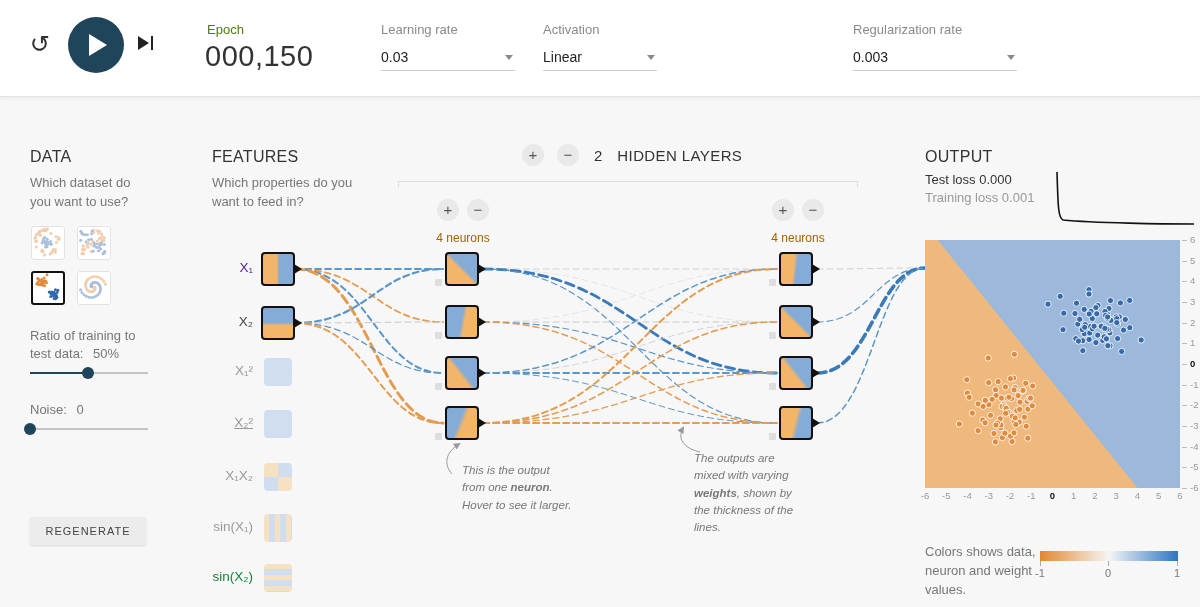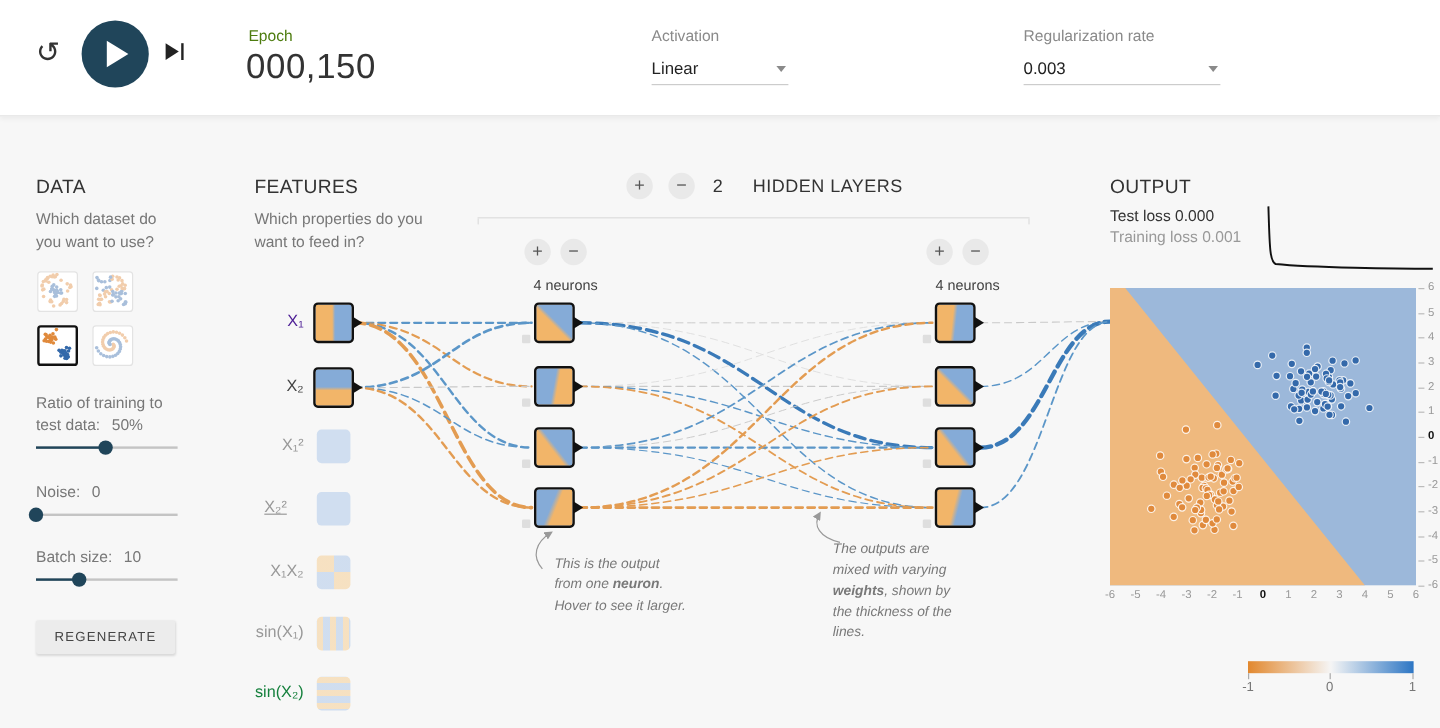--- a/index.html
+++ b/index.html
@@ -58,21 +58,21 @@
   .pat-vert-ob{background:linear-gradient(96deg,#f2b569 42%,#85abd7 52%);}
   .pat-steep-ob{background:linear-gradient(104deg,#f2b569 46%,#85abd7 58%);}
   .pat-flat{background:#c9d9ee;}
   .pat-checker{background:conic-gradient(#c9d9ee 0 90deg,#f6ddb8 90deg 180deg,#c9d9ee 180deg 270deg,#f6ddb8 270deg);}
   .pat-vstripes{background:repeating-linear-gradient(to right,#f6ddb8 0 5px,#c9d9ee 5px 11px);}
   .pat-hstripes{background:repeating-linear-gradient(to bottom,#f6ddb8 0 5px,#c9d9ee 5px 11px);}
   
   .circle-btn{position:absolute;width:22px;height:22px;border-radius:50%;background:#e9e9e9;color:#555;
               font-size:15px;line-height:21px;text-align:center;cursor:pointer;z-index:2;user-select:none;}
   .hl-title{position:absolute;left:594px;top:147px;font-size:15px;color:#333;letter-spacing:.4px;z-index:2;}
-  .neurons-label{position:absolute;width:70px;text-align:right;font-size:12px;color:#404040;z-index:2;}
+  .neurons-label{position:absolute;width:70px;text-align:center;font-size:12px;color:#a16207;z-index:2;}
   .ruler{position:absolute;left:398px;top:181px;width:460px;height:6px;border-top:1px solid #ddd;z-index:1;}
   .ruler::before,.ruler::after{content:"";position:absolute;top:0;width:1px;height:5px;background:#ddd;}
   .ruler::before{left:0;} .ruler::after{right:0;}
   
   .ann-text{position:absolute;width:110px;font-size:11.5px;font-style:italic;color:#787878;line-height:1.5;z-index:2;}
   
   .loss-line{position:absolute;left:925px;font-size:13px;z-index:2;}
   .plot-wrap{position:absolute;left:925px;top:240px;width:255px;height:248px;z-index:2;}
   .xtick{position:absolute;top:250px;width:18px;margin-left:-9px;text-align:center;font-size:9.5px;color:#999;}
   .ytickdash{position:absolute;left:257px;width:5px;height:1px;background:#bbb;}
@@ -95,20 +95,26 @@
     <div class="play-btn">
       <div class="play-tri"></div>
     </div>
     <div class="step-btn">
       <div class="step-tri"></div>
       <div class="step-bar"></div>
     </div>
     <div class="epoch-label">Epoch</div>
     <div class="epoch-value">000,150</div>
 
+    <div class="ctrl" style="left:381px;width:134px;">
+      <span class="lbl">Learning rate</span>
+      <span class="val">0.03</span>
+      <span class="line"></span>
+        <span class="caret"></span>
+    </div>
     <div class="ctrl" style="left:543px;width:114px;">
       <span class="lbl">Activation</span>
       <span class="val">Linear</span>
       <span class="line"></span>
         <span class="caret"></span>
     </div>
     <div class="ctrl" style="left:853px;width:164px;">
       <span class="lbl">Regularization rate</span>
       <span class="val">0.003</span>
       <span class="line"></span>
@@ -398,54 +404,46 @@
     </div>
   </div>
   <div class="slider-block" style="top:401px;">
     <span>Noise:</span>
     <span style="margin-left:6px;">0</span>
     <div class="track">
       <div class="fill" style="width: 0px;"></div>
       <div class="thumbdot" style="left: -6px;"></div>
     </div>
   </div>
-  <div class="slider-block" style="top:455px;">
-    <span>Batch size:</span>
-    <span style="margin-left:6px;">10</span>
-    <div class="track">
-      <div class="fill" style="width: 35.96px;"></div>
-      <div class="thumbdot" style="left: 29.96px;"></div>
-    </div>
-  </div>
   <button class="regen">REGENERATE</button>
 
   <div class="sec-title" style="left:212px;top:148px;">FEATURES</div>
   <div class="sub-text" style="left:212px;top:174px;width:150px;">Which properties do you want to feed in?</div>
   <div id="features">
       <div class="feat-label" style="left: 178px; top: 260px; color: #4c1d95;">X₁</div>
       <div class="node sel pat-feat-x1" style="left: 261px; top: 252px;"></div>
       <div class="feat-label" style="left: 178px; top: 314px; color: rgb(68, 68, 68);">X₂</div>
       <div class="node sel pat-feat-x2" style="left: 261px; top: 306px;"></div>
       <div class="feat-label" style="left: 178px; top: 363px; color: rgb(153, 153, 153);">X₁²</div>
       <div class="node unsel pat-flat" style="left: 264px; top: 358px;"></div>
-      <div class="feat-label" style="left: 164px; top: 415px; color: rgb(153, 153, 153); text-decoration: underline;">X₂²</div>
+      <div class="feat-label" style="left: 178px; top: 415px; color: rgb(153, 153, 153); text-decoration: underline;">X₂²</div>
       <div class="node unsel pat-flat" style="left: 264px; top: 410px;"></div>
       <div class="feat-label" style="left: 178px; top: 468px; color: rgb(153, 153, 153);">X₁X₂</div>
       <div class="node unsel pat-checker" style="left: 264px; top: 463px;"></div>
       <div class="feat-label" style="left: 178px; top: 519px; color: rgb(153, 153, 153);">sin(X₁)</div>
       <div class="node unsel pat-vstripes" style="left: 264px; top: 514px;"></div>
       <div class="feat-label" style="left: 178px; top: 569px; color: #15803d;">sin(X₂)</div>
       <div class="node unsel pat-hstripes" style="left: 264px; top: 564px;"></div>
     </div>
 
   <div class="circle-btn" style="left:522px;top:144px;">+</div>
   <div class="circle-btn" style="left:557px;top:144px;">−</div>
   <div class="hl-title">
     <span>2</span>
-    <span style="margin-left:20px;">HIDDEN LAYERS</span>
+    <span style="margin-left:10px;">HIDDEN LAYERS</span>
   </div>
   <div class="ruler"></div>
 
   <div class="circle-btn" style="left:437px;top:199px;">+</div>
   <div class="circle-btn" style="left:467px;top:199px;">−</div>
   <div class="neurons-label" style="left:428px;top:231px;">4 neurons</div>
 
   <div class="circle-btn" style="left:772px;top:199px;">+</div>
   <div class="circle-btn" style="left:802px;top:199px;">−</div>
   <div class="neurons-label" style="left:763px;top:231px;">4 neurons</div>
@@ -666,20 +664,21 @@
         <span class="ytick" style="top: 186px; position: absolute;">-3</span>
         <span class="ytickdash" style="top: 206.667px;"></span>
         <span class="ytick" style="top: 206.667px; position: absolute;">-4</span>
         <span class="ytickdash" style="top: 227.333px;"></span>
         <span class="ytick" style="top: 227.333px; position: absolute;">-5</span>
         <span class="ytickdash" style="top: 248px;"></span>
         <span class="ytick" style="top: 248px; position: absolute;">-6</span>
       </div>
   </div>
 
+  <div class="legend-text">Colors shows data, neuron and weight values.</div>
   <div class="scale-bar"></div>
   <div id="scale-ticks">
       <div class="scale-tick" style="left: 1040px;"></div>
       <div class="scale-num" style="left: 1028px;">-1</div>
       <div class="scale-tick" style="left: 1108px;"></div>
       <div class="scale-num" style="left: 1096px;">0</div>
       <div class="scale-tick" style="left: 1177px;"></div>
       <div class="scale-num" style="left: 1165px;">1</div>
     </div>
 </div>

